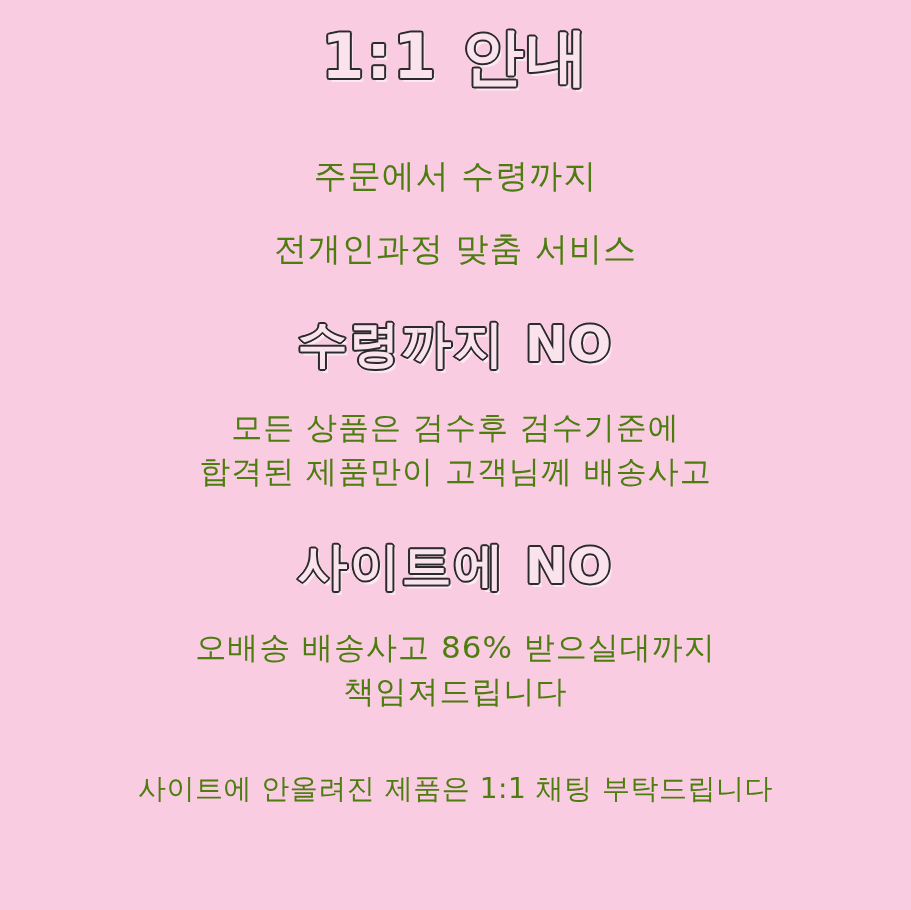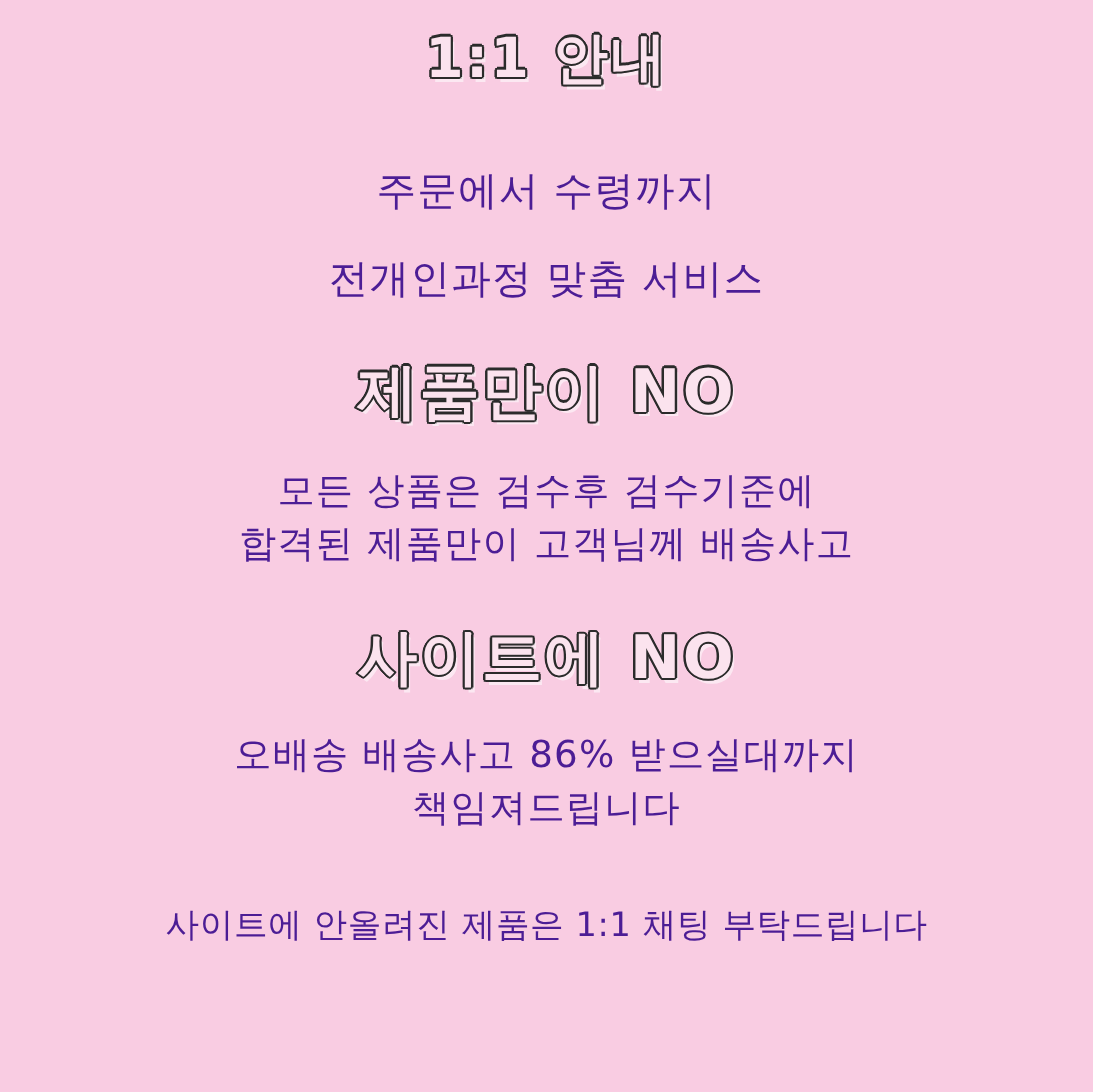--- a/index.html
+++ b/index.html
@@ -35,30 +35,30 @@
     -webkit-text-stroke: 3px #2b2b2b;
     paint-order: stroke fill;
     text-shadow:
        2px 0 0 #2b2b2b, -2px 0 0 #2b2b2b,
        0 2px 0 #2b2b2b, 0 -2px 0 #2b2b2b,
        1px 1px 0 #2b2b2b, -1px -1px 0 #2b2b2b,
        1px -1px 0 #2b2b2b, -1px 1px 0 #2b2b2b,
        3px 4px 0 rgba(255,255,255,0.55);
   }
   .title-main {
-    font-size: 46px;
+    font-size: 62px;
     margin-top: 24px;
     margin-bottom: 0;
   }
   .headline-sub {
     font-size: 50px;
   }
   .body-text {
     font-family: "DejaVu Sans", sans-serif;
-    color: #4c1d95;
+    color: #4d7c0f;
     font-weight: 500;
     line-height: 1.42;
     letter-spacing: 1px;
   }
   .lead {
     font-size: 33px;
     margin-top: 26px;
   }
   .para {
     font-size: 31px;
@@ -87,21 +87,21 @@
 
   <div class="block sp-a"></div>
 
   <div class="block">
     <span class="body-text lead line">주문에서 수령까지</span>
     <span class="body-text lead line">전개인과정 맞춤 서비스</span>
   </div>
 
   <div class="block sp-c"></div>
 
-  <div class="headline headline-sub">제품만이 NO</div>
+  <div class="headline headline-sub">수령까지 NO</div>
 
   <div class="block sp-d"></div>
 
   <div class="block">
     <span class="body-text para line">모든 상품은 검수후 검수기준에</span>
     <span class="body-text para line">합격된 제품만이 고객님께 배송사고</span>
   </div>
 
   <div class="block sp-e"></div>
 

